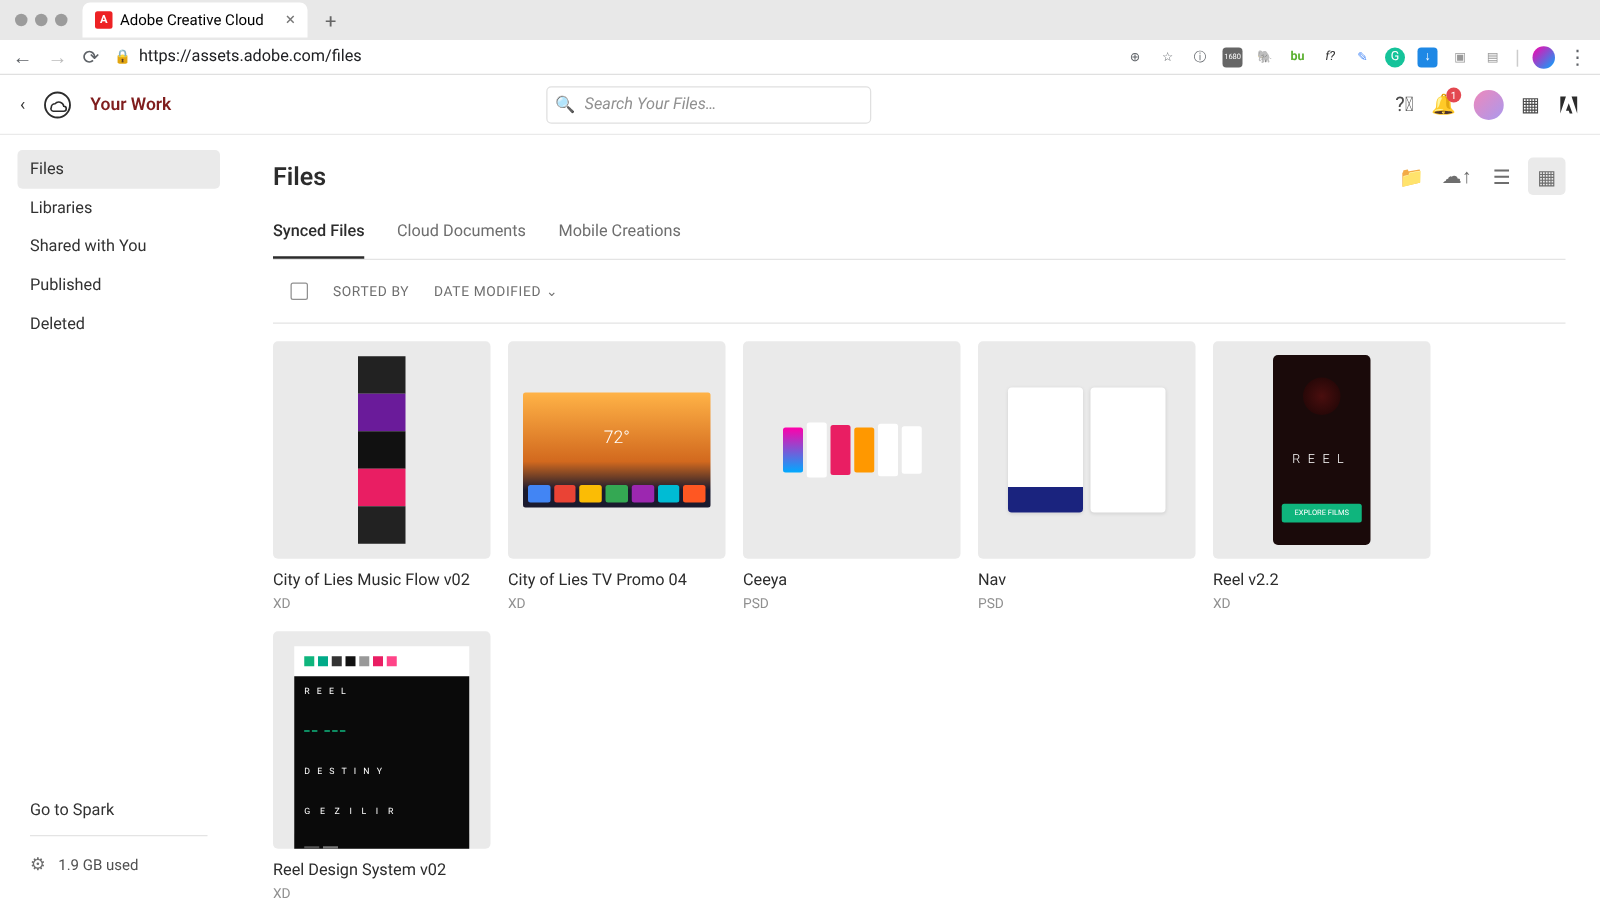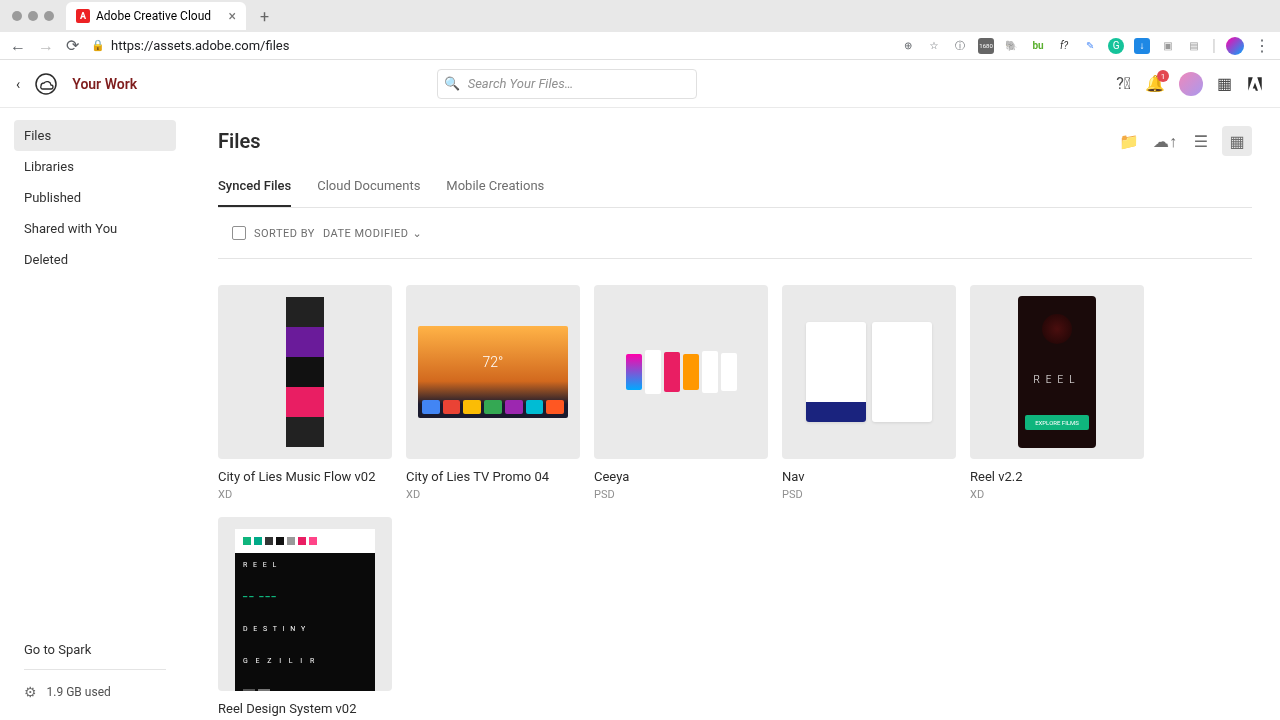--- a/index.html
+++ b/index.html
@@ -54,21 +54,21 @@
 .content-header { display: flex; align-items: center; margin-bottom: 14px; }
 .page-title { font-size: 20px; font-weight: 600; color: #2c2c2c; }
 .toolbar { margin-left: auto; display: flex; gap: 6px; }
 .tool-btn { width: 30px; height: 30px; display:flex; align-items:center; justify-content:center; color:#6e6e6e; border-radius:4px; cursor:pointer; font-size:16px; }
 .tool-btn.active { background: #eaeaea; }
 
 .tabs { display: flex; gap: 26px; border-bottom: 1px solid #e4e4e4; margin-bottom: 0; }
 .tab-item { padding: 8px 0 12px; font-size: 13px; color: #6e6e6e; cursor: pointer; }
 .tab-item.active { color: #2c2c2c; border-bottom: 2px solid #2c2c2c; font-weight: 500; }
 
-.sort-row { display: flex; align-items: center; gap: 8px; padding: 18px 4px 18px 14px; border-bottom: 1px solid #e4e4e4; margin-bottom: 26px; }
+.sort-row { display: flex; align-items: center; gap: 20px; padding: 18px 4px 18px 14px; border-bottom: 1px solid #e4e4e4; margin-bottom: 14px; }
 .checkbox { width: 14px; height: 14px; border: 1.5px solid #909090; border-radius: 2px; cursor:pointer; }
 .sort-label { font-size: 11px; letter-spacing: 0.5px; color: #6e6e6e; text-transform: uppercase; }
 .sort-value { font-size: 11px; letter-spacing: 0.5px; color: #6e6e6e; text-transform: uppercase; display:flex; align-items:center; gap:4px; cursor:pointer; }
 
 .grid { display: grid; grid-template-columns: repeat(5, 174px); gap: 16px 14px; }
 .card { cursor: pointer; }
 .thumb { width: 174px; height: 174px; background: #eaeaea; border-radius: 4px; display:flex; align-items:center; justify-content:center; overflow:hidden; }
 .card-title { font-size: 13px; color: #2c2c2c; margin-top: 10px; }
 .card-type { font-size: 11px; color: #909090; margin-top: 4px; }
 
@@ -155,22 +155,22 @@
     <svg width="18" height="18" viewBox="0 0 24 24">
         <path d="M3 3h6l-6 18zM15 3h6v18zM12 10l4 11h-3l-1-3h-3z" fill="#2c2c2c"></path>
       </svg>
   </div>
 </div>
 
 <div class="main">
   <div class="sidebar">
     <div class="sidebar-item active"><span>Files</span></div>
     <div class="sidebar-item"><span>Libraries</span></div>
+    <div class="sidebar-item"><span>Shared with You</span></div>
     <div class="sidebar-item"><span>Published</span></div>
-    <div class="sidebar-item"><span>Shared with You</span></div>
     <div class="sidebar-item"><span>Deleted</span></div>
     <div class="sidebar-spacer"></div>
     <div class="sidebar-link"><span>Go to Spark</span></div>
     <div class="sidebar-divider"></div>
     <div class="storage">
       <span class="gear">⚙</span>
       <span>1.9 GB used</span>
     </div>
   </div>
 

